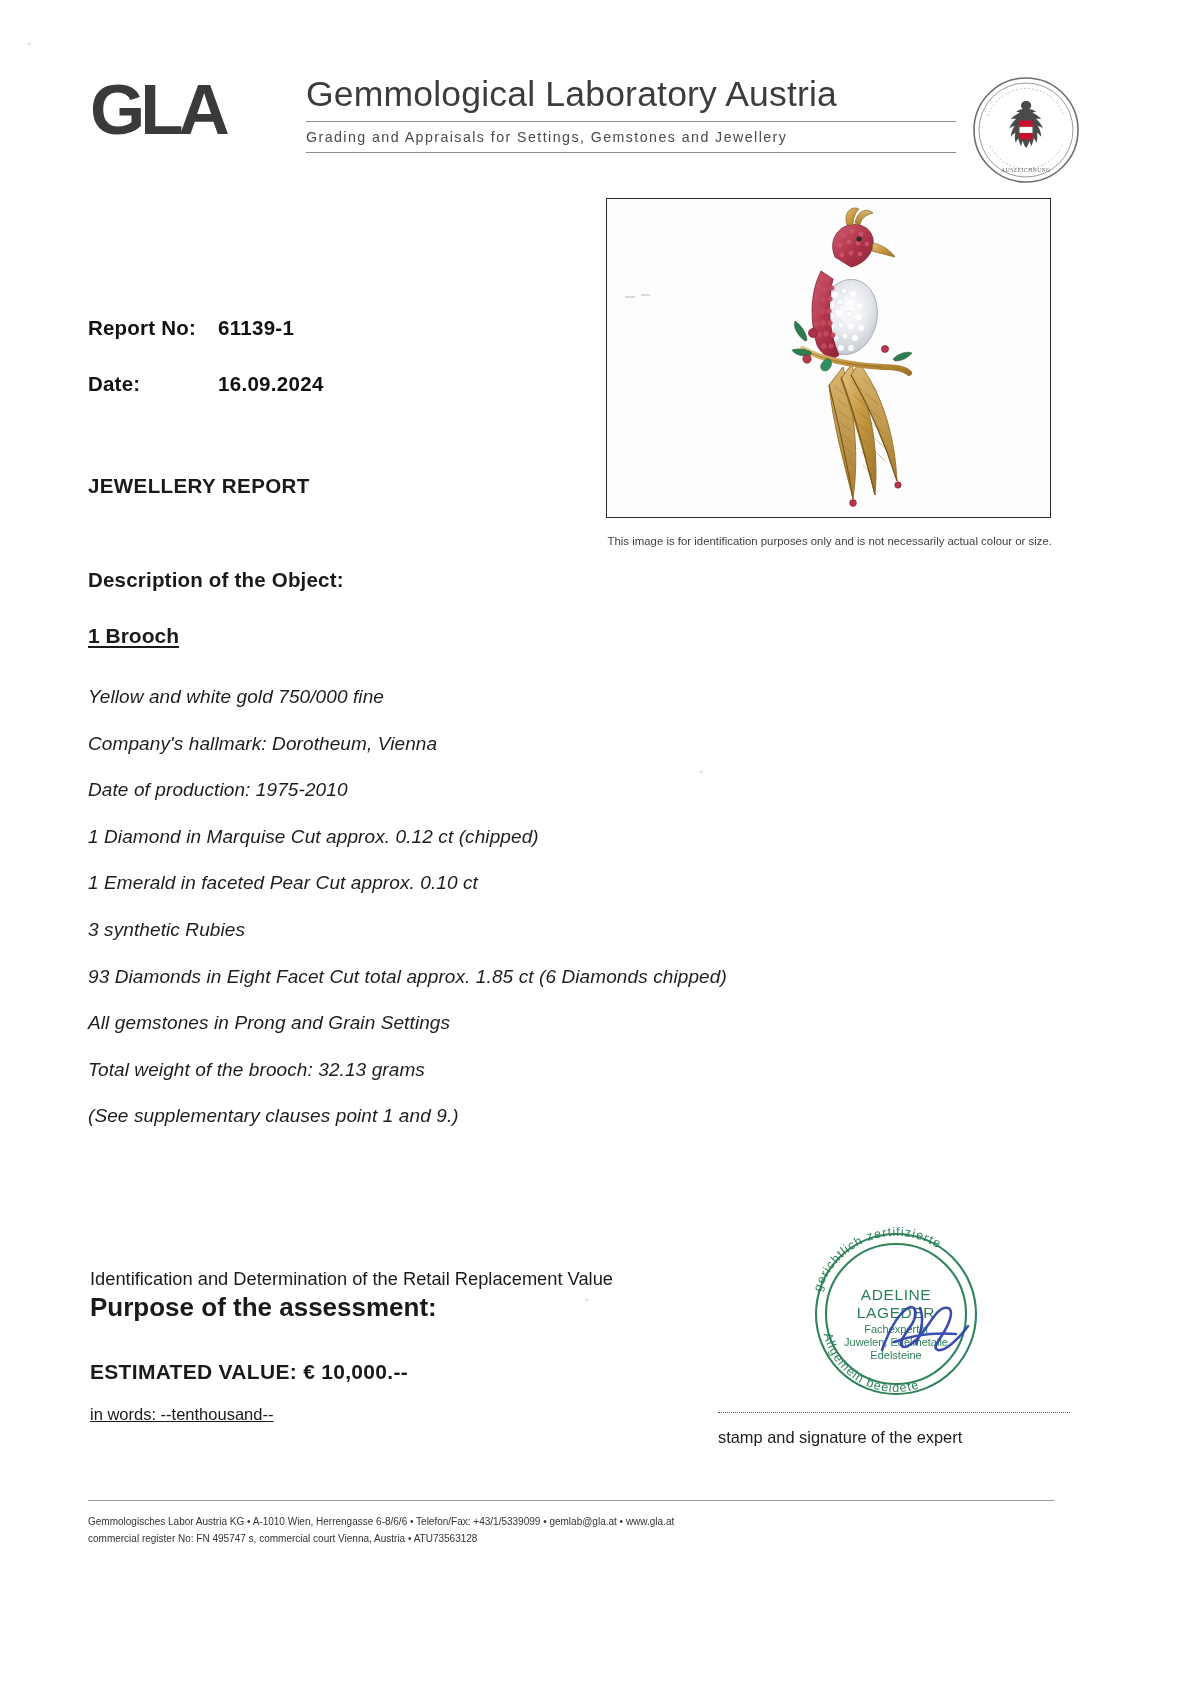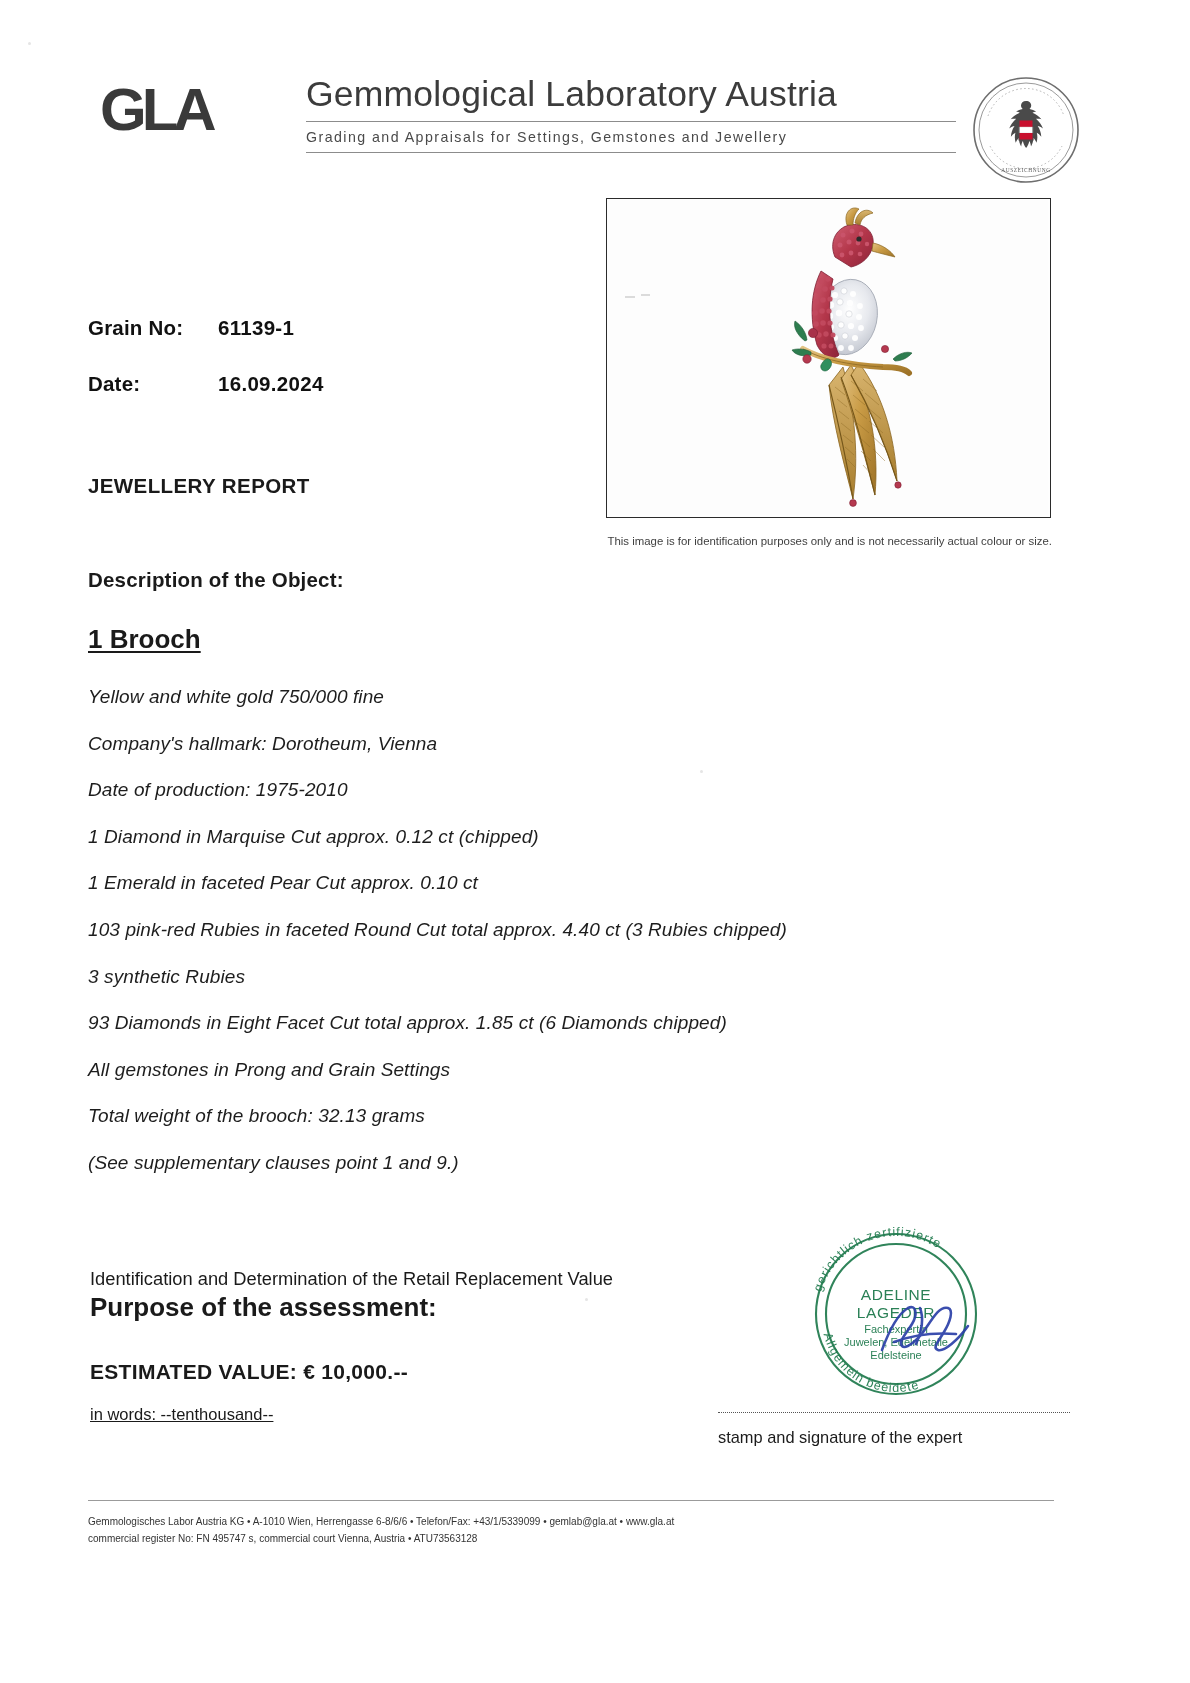--- a/index.html
+++ b/index.html
@@ -25,24 +25,24 @@
   
   .header {
     position: absolute;
     left: 88px;
     top: 58px;
     width: 968px;
     height: 125px;
   }
   .gla-logo {
     position: absolute;
-    left: 12px;
+    left: 2px;
     top: 2px;
     font-family: "Liberation Sans", sans-serif;
-    font-size: 60px;
+    font-size: 71px;
     font-weight: bold;
     letter-spacing: -5px;
     color: #3a3a3a;
     line-height: 100px;
     text-align: right;
   }
   .header-right {
     position: absolute;
     left: 218px;
     top: 16px;
@@ -116,21 +116,21 @@
     top: 568px;
     font-size: 20.5px;
     font-weight: bold;
     letter-spacing: 0.2px;
   }
 
   .item-title {
     position: absolute;
     left: 88px;
     top: 624px;
-    font-size: 26px;
+    font-size: 21px;
     font-weight: bold;
     text-decoration: underline;
     text-underline-offset: 3px;
   }
 
   .desc-lines {
     position: absolute;
     left: 88px;
     top: 674px;
     width: 980px;
@@ -422,40 +422,39 @@
         <circle cx="291" cy="286" r="3.2" fill="#b5394f" stroke="#7d1f33" stroke-width="0.6"></circle>
       </g>
 
       <path d="M214 166 C217 160 221 158 224 162 C226 166 222 172 218 172 C215 172 213 169 214 166 Z" fill="#2f8f5f" stroke="#1e6340" stroke-width="0.6"></path>
     </svg>
   </div>
   <div class="img-caption">This image is for identification purposes only and is not necessarily actual colour or size.</div>
 
   <div class="report-meta">
     <div class="meta-row">
-      <div class="meta-label">Grain No:</div>
+      <div class="meta-label">Report No:</div>
       <div class="meta-value">61139-1</div>
     </div>
     <div class="meta-row">
       <div class="meta-label">Date:</div>
       <div class="meta-value">16.09.2024</div>
     </div>
   </div>
 
   <div class="doc-type">JEWELLERY REPORT</div>
   <div class="desc-title">Description of the Object:</div>
   <div class="item-title">1 Brooch</div>
 
   <div class="desc-lines">
     <div class="line">Yellow and white gold 750/000 fine</div>
     <div class="line">Company's hallmark: Dorotheum, Vienna</div>
     <div class="line">Date of production: 1975-2010</div>
     <div class="line">1 Diamond in Marquise Cut approx. 0.12 ct (chipped)</div>
     <div class="line">1 Emerald in faceted Pear Cut approx. 0.10 ct</div>
-    <div class="line">103 pink-red Rubies in faceted Round Cut total approx. 4.40 ct (3 Rubies chipped)</div>
     <div class="line">3 synthetic Rubies</div>
     <div class="line">93 Diamonds in Eight Facet Cut total approx. 1.85 ct (6 Diamonds chipped)</div>
     <div class="line">All gemstones in Prong and Grain Settings</div>
     <div class="line">Total weight of the brooch: 32.13 grams</div>
     <div class="line">(See supplementary clauses point 1 and 9.)</div>
   </div>
 
   <div class="purpose-title">Purpose of the assessment:</div>
   <div class="purpose-text">Identification and Determination of the Retail Replacement Value</div>
   <div class="est-value">ESTIMATED VALUE:  € 10,000.--</div>

